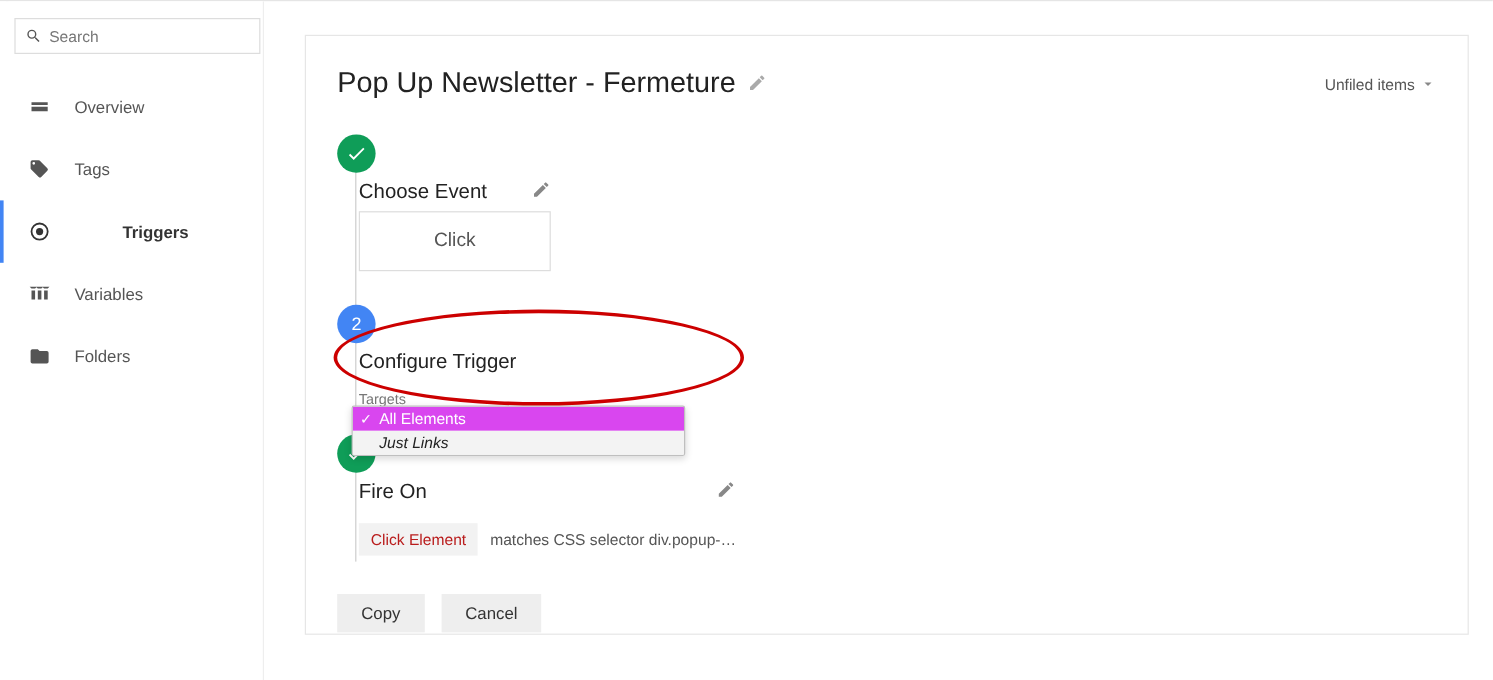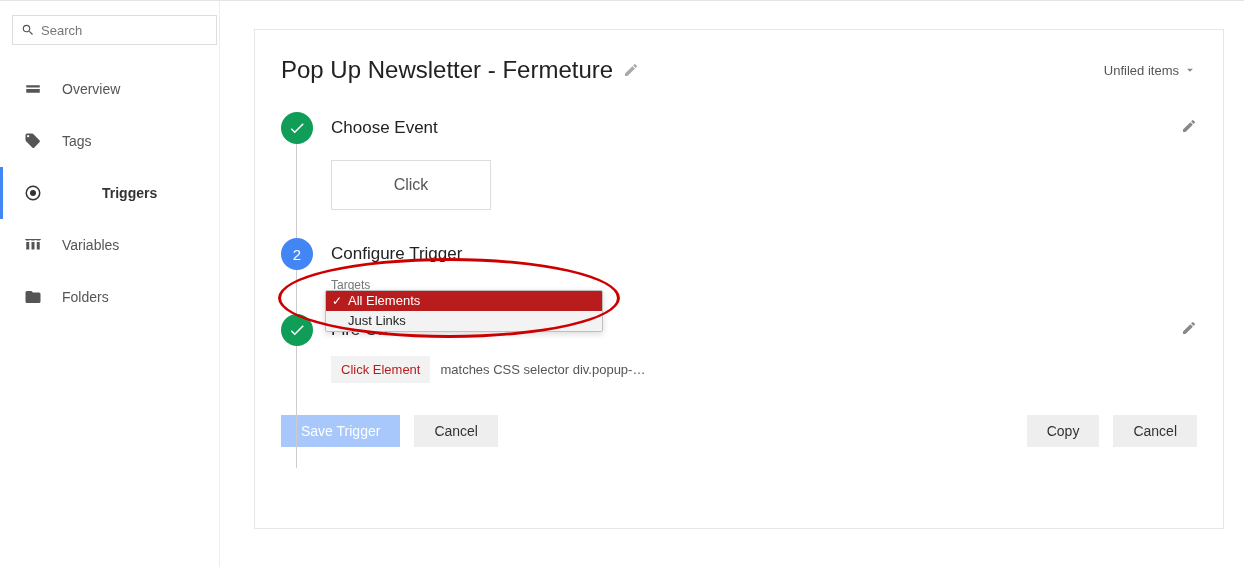--- a/index.html
+++ b/index.html
@@ -99,20 +99,21 @@
     display:flex;
     align-items:flex-start;
     cursor:pointer;
   }
   .folder-select svg { margin-left:4px; fill:#888; }
   .step {
     position:relative;
     display:flex;
     align-items:flex-start;
     margin-bottom: 10px;
+    flex-direction: column;
   }
   .step-badge {
     width:32px; height:32px;
     border-radius:50%;
     display:flex;
     align-items:center;
     justify-content:center;
     font-size:15px;
     color:#fff;
     flex-shrink:0;
@@ -134,21 +135,21 @@
   .step-title {
     font-size:17px;
     color:#222;
     font-weight:400;
   }
   .edit-icon {
     cursor:pointer;
     fill:#888;
   }
   .event-chip {
-    margin-top:16px;
+    margin-top:0;
     width:160px;
     height:50px;
     border:1px solid #ddd;
     display:flex;
     align-items:center;
     justify-content:center;
     font-size:16px;
     color:#555;
     background:#fff;
     margin-bottom: 18px;
@@ -179,31 +180,32 @@
   .dropdown-opt {
     height:20px;
     line-height:20px;
     font-size:13px;
     padding-left:22px;
     position:relative;
     cursor:pointer;
     color:#222;
   }
   .dropdown-opt.selected {
-    background:#b91c1c;
+    background:#d946ef;
     color:#fff;
   }
   .dropdown-opt.selected::before {
     content:"✓";
     position:absolute;
     left:6px;
     font-size:12px;
   }
   .dropdown-opt:not(.selected) {
     background:#f3f3f3;
+    font-style:italic;
   }
   .continue-btn {
     margin-top:52px;
     padding: 8px 18px;
     background:#4285f4;
     color:#fff;
     border:none;
     font-size:14px;
     cursor:pointer;
     margin-bottom:18px;
@@ -403,24 +405,20 @@
         </div>
         <div class="fire-condition">
           <span class="field">Click Element</span>
           <span>matches CSS selector div.popup-…</span>
         </div>
       </div>
     </div>
   </div>
 
   <div class="button-row">
-    <div class="left">
-      <button class="btn primary-disabled">Save Trigger</button>
-      <button class="btn">Cancel</button>
-    </div>
     <div class="right">
       <button class="btn">Copy</button>
       <button class="btn">Cancel</button>
     </div>
   </div>
 </main>
 
 <div class="highlight-ellipse"></div>
 
 </body></html>

